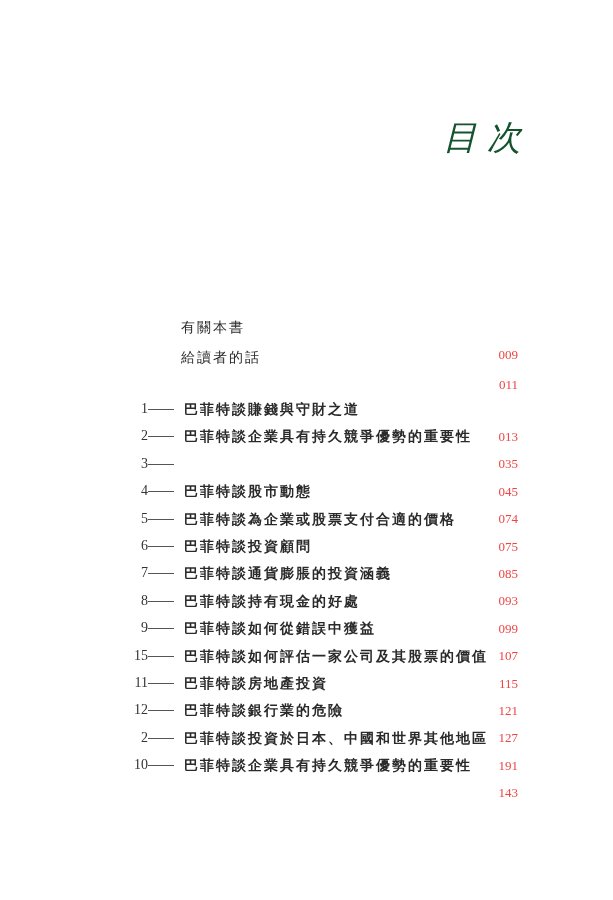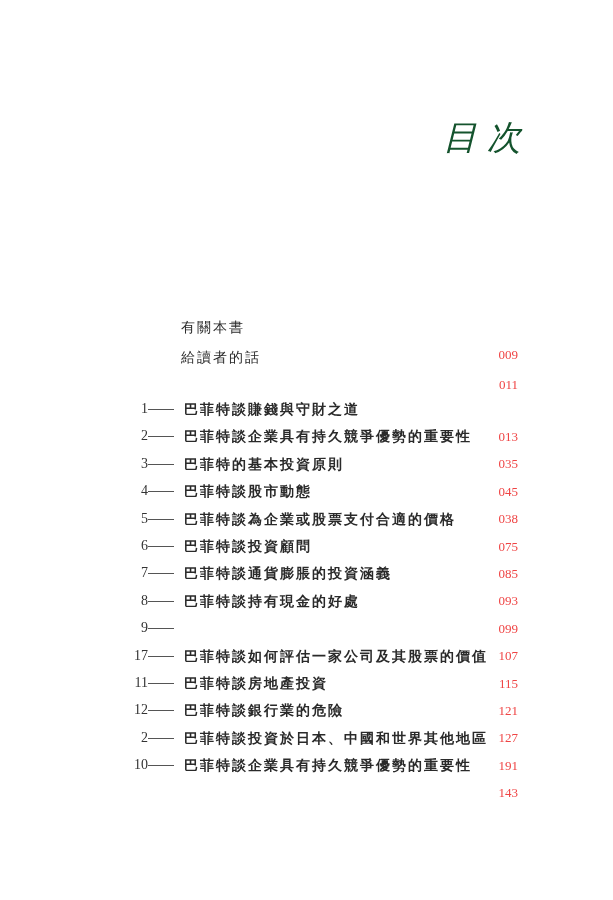--- a/index.html
+++ b/index.html
@@ -119,28 +119,27 @@
   </div>
   <div class="chapter-row">
     <span class="num">2</span>
     <span class="dash"></span>
     <span class="title">巴菲特談企業具有持久競爭優勢的重要性</span>
     <span class="page-num">035</span>
   </div>
   <div class="chapter-row">
     <span class="num">3</span>
     <span class="dash"></span>
-    <span class="title">巴菲特的基本投資原則</span>
     <span class="page-num">045</span>
   </div>
   <div class="chapter-row">
     <span class="num">4</span>
     <span class="dash"></span>
     <span class="title">巴菲特談股市動態</span>
-    <span class="page-num">038</span>
+    <span class="page-num">074</span>
   </div>
   <div class="chapter-row">
     <span class="num">5</span>
     <span class="dash"></span>
     <span class="title">巴菲特談為企業或股票支付合適的價格</span>
     <span class="page-num">075</span>
   </div>
   <div class="chapter-row">
     <span class="num">6</span>
     <span class="dash"></span>
@@ -155,24 +154,25 @@
   </div>
   <div class="chapter-row">
     <span class="num">8</span>
     <span class="dash"></span>
     <span class="title">巴菲特談持有現金的好處</span>
     <span class="page-num">099</span>
   </div>
   <div class="chapter-row">
     <span class="num">9</span>
     <span class="dash"></span>
+    <span class="title">巴菲特談如何從錯誤中獲益</span>
     <span class="page-num">107</span>
   </div>
   <div class="chapter-row">
-    <span class="num">17</span>
+    <span class="num">15</span>
     <span class="dash"></span>
     <span class="title">巴菲特談如何評估一家公司及其股票的價值</span>
     <span class="page-num">115</span>
   </div>
   <div class="chapter-row">
     <span class="num">11</span>
     <span class="dash"></span>
     <span class="title">巴菲特談房地產投資</span>
     <span class="page-num">121</span>
   </div>

